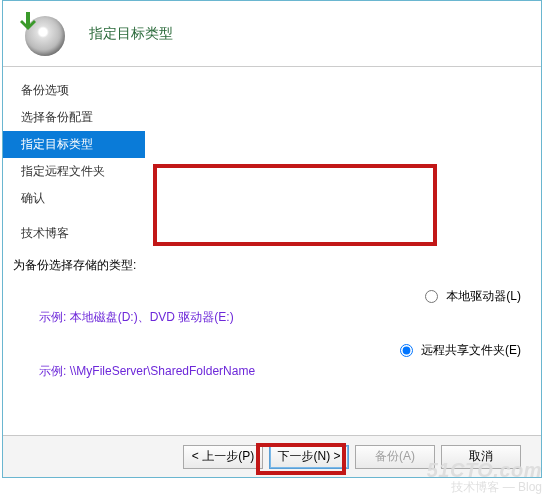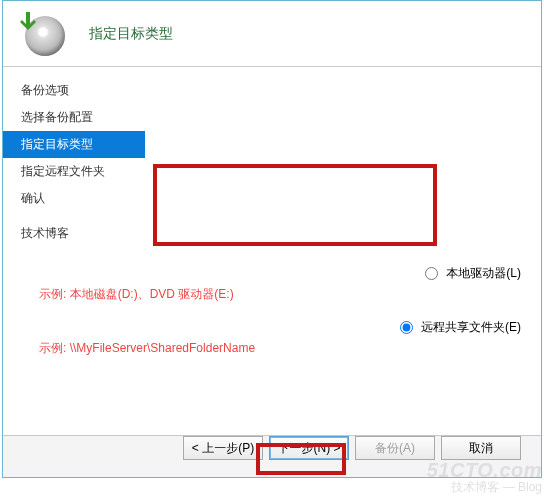--- a/index.html
+++ b/index.html
@@ -117,21 +117,21 @@
     align-items: center;
     padding: 2px 0 2px 4px;
     justify-content: flex-end;
   }
   .opt-row input[type=radio] {
     margin-right: 8px;
     cursor: pointer;
   }
   .opt-example {
     padding: 2px 0 8px 26px;
-    color: #ef4444;
+    color: #6d28d9;
   }
   .highlight-box1 {
     position: absolute;
     left: 153px; top: 164px;
     width: 284px; height: 82px;
     border: 4px solid #c21717;
     pointer-events: none;
   }
   .highlight-box2 {
     position: absolute;
@@ -140,21 +140,21 @@
     border: 4px solid #c21717;
     pointer-events: none;
   }
   .footer {
     position: absolute;
     bottom: 0; left: 0; right: 0;
     height: 42px;
     border-top: 1px solid #c8c8c8;
     background: #f4f4f4;
     display: flex;
-    align-items: flex-start;
+    align-items: center;
     justify-content: flex-end;
     padding-right: 20px;
     gap: 6px;
   }
   .footer button {
     height: 24px;
     min-width: 80px;
     border: 1px solid #a9a9a9;
     background: linear-gradient(#fdfdfd,#eaeaea);
     font-family: inherit;
@@ -210,20 +210,21 @@
       <div class="item">备份选项</div>
       <div class="item">选择备份配置</div>
       <div class="item selected">指定目标类型</div>
       <div class="item">指定远程文件夹</div>
       <div class="item">确认</div>
       <div class="gap"></div>
       <div class="item">技术博客</div>
     </div>
 
     <div class="content">
+      <div class="prompt">为备份选择存储的类型:</div>
 
       <div class="opt-group">
         <label class="opt-row">
           <input type="radio" name="dest" style="">
           <span>本地驱动器(L)</span>
         </label>
         <div class="opt-example">示例: 本地磁盘(D:)、DVD 驱动器(E:)</div>
       </div>
 
       <div class="opt-group">

